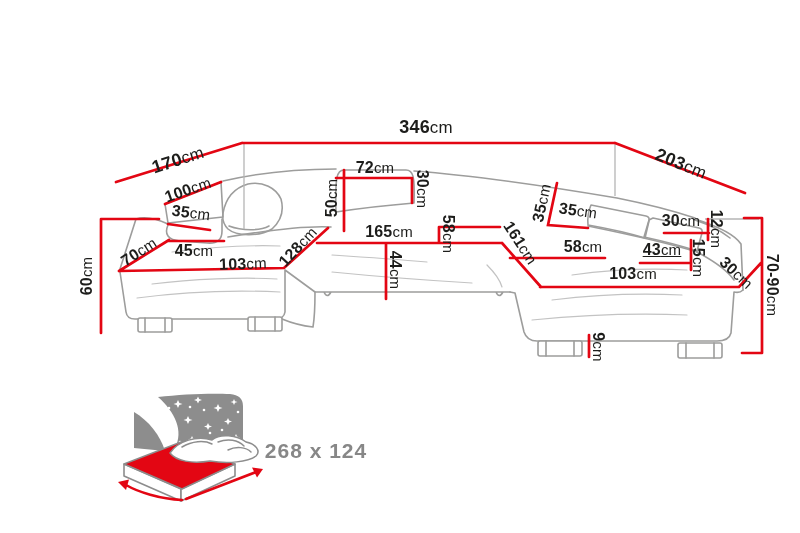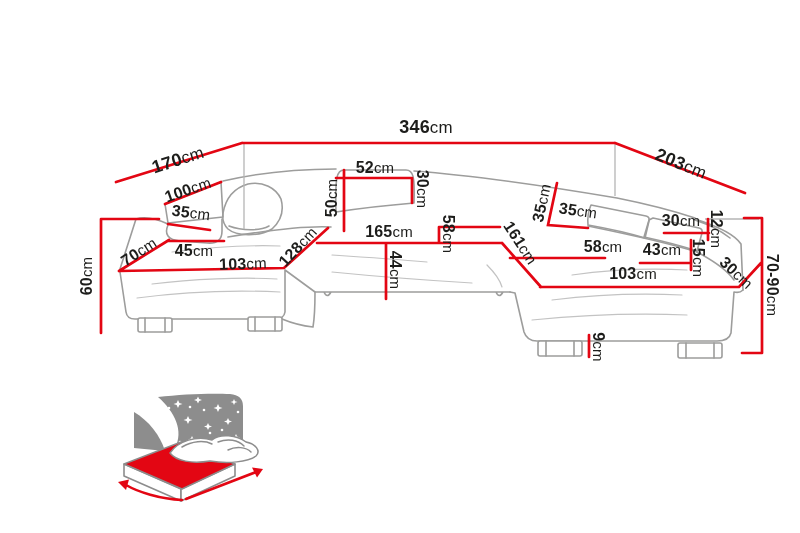--- a/index.html
+++ b/index.html
@@ -160,33 +160,34 @@
       <div class="lbl lg" style="left: 394px; top: 127px; transform: translate(-50%, -50%) rotate(0deg);"><span class="num">346</span><span class="unit">cm</span></div>
       <div class="lbl lg" style="left: 146px; top: 160px; transform: translate(-50%, -50%) rotate(-18deg);"><span class="num">170</span><span class="unit">cm</span></div>
       <div class="lbl lg" style="left: 649px; top: 164px; transform: translate(-50%, -50%) rotate(22deg);"><span class="num">203</span><span class="unit">cm</span></div>
       <div class="lbl md" style="left: 156px; top: 190px; transform: translate(-50%, -50%) rotate(-19deg);"><span class="num">100</span><span class="unit">cm</span></div>
       <div class="lbl md" style="left: 159px; top: 213px; transform: translate(-50%, -50%) rotate(7deg);"><span class="num">35</span><span class="unit">cm</span></div>
       <div class="lbl md" style="left: 107px; top: 252px; transform: translate(-50%, -50%) rotate(-33deg);"><span class="num">70</span><span class="unit">cm</span></div>
       <div class="lbl md" style="left: 162px; top: 251px; transform: translate(-50%, -50%) rotate(0deg);"><span class="num">45</span><span class="unit">cm</span></div>
       <div class="lbl md" style="left: 211px; top: 264px; transform: translate(-50%, -50%) rotate(-2deg);"><span class="num">103</span><span class="unit">cm</span></div>
       <div class="lbl md" style="left: 55px; top: 276px; transform: translate(-50%, -50%) rotate(-90deg);"><span class="num">60</span><span class="unit">cm</span></div>
       <div class="lbl md" style="left: 300px; top: 198px; transform: translate(-50%, -50%) rotate(-90deg);"><span class="num">50</span><span class="unit">cm</span></div>
-      <div class="lbl md" style="left: 343px; top: 168px; transform: translate(-50%, -50%) rotate(0deg);"><span class="num">52</span><span class="unit">cm</span></div>
+      <div class="lbl md" style="left: 343px; top: 168px; transform: translate(-50%, -50%) rotate(0deg);"><span class="num">72</span><span class="unit">cm</span></div>
       <div class="lbl md" style="left: 390px; top: 189px; transform: translate(-50%, -50%) rotate(90deg);"><span class="num">30</span><span class="unit">cm</span></div>
       <div class="lbl md" style="left: 357px; top: 232px; transform: translate(-50%, -50%) rotate(0deg);"><span class="num">165</span><span class="unit">cm</span></div>
       <div class="lbl md" style="left: 266px; top: 247px; transform: translate(-50%, -50%) rotate(-47deg);"><span class="num">128</span><span class="unit">cm</span></div>
       <div class="lbl md" style="left: 416px; top: 234px; transform: translate(-50%, -50%) rotate(90deg);"><span class="num">58</span><span class="unit">cm</span></div>
       <div class="lbl md" style="left: 363px; top: 270px; transform: translate(-50%, -50%) rotate(90deg);"><span class="num">44</span><span class="unit">cm</span></div>
       <div class="lbl md" style="left: 510px; top: 203px; transform: translate(-50%, -50%) rotate(-78deg);"><span class="num">35</span><span class="unit">cm</span></div>
       <div class="lbl md" style="left: 546px; top: 211px; transform: translate(-50%, -50%) rotate(8deg);"><span class="num">35</span><span class="unit">cm</span></div>
       <div class="lbl md" style="left: 488px; top: 243px; transform: translate(-50%, -50%) rotate(57deg);"><span class="num">161</span><span class="unit">cm</span></div>
-      <div class="lbl md" style="left: 571px; top: 247px; transform: translate(-50%, -50%) rotate(0deg);"><span class="num">58</span><span class="unit">cm</span></div>
-      <div class="lbl md" style="left: 630px; top: 250px; transform: translate(-50%, -50%) rotate(0deg);"><span class="num">43</span><span class="unit">cm</span></div>
+      <div class="lbl md" style="left: 551px; top: 247px; transform: translate(-50%, -50%) rotate(0deg);"><span class="num">58</span><span class="unit">cm</span></div>
+      <div class="lbl md" style="left: 630px; top: 250px; transform: translate(-50%, -50%) rotate(0deg); text-decoration: underline;"><span class="num">43</span><span class="unit">cm</span></div>
       <div class="lbl md" style="left: 649px; top: 221px; transform: translate(-50%, -50%) rotate(0deg);"><span class="num">30</span><span class="unit">cm</span></div>
       <div class="lbl md" style="left: 684px; top: 229px; transform: translate(-50%, -50%) rotate(90deg);"><span class="num">12</span><span class="unit">cm</span></div>
       <div class="lbl md" style="left: 666px; top: 258px; transform: translate(-50%, -50%) rotate(90deg);"><span class="num">15</span><span class="unit">cm</span></div>
       <div class="lbl md" style="left: 601px; top: 274px; transform: translate(-50%, -50%) rotate(0deg);"><span class="num">103</span><span class="unit">cm</span></div>
       <div class="lbl md" style="left: 704px; top: 273px; transform: translate(-50%, -50%) rotate(43deg);"><span class="num">30</span><span class="unit">cm</span></div>
       <div class="lbl md" style="left: 740px; top: 285px; transform: translate(-50%, -50%) rotate(90deg);"><span class="num">70-90</span><span class="unit">cm</span></div>
       <div class="lbl md" style="left: 566px; top: 347px; transform: translate(-50%, -50%) rotate(90deg);"><span class="num">9</span><span class="unit">cm</span></div>
     </div>
 
+  <div class="bed-label">268 x 124</div>
 </div>
 
 </body></html>

